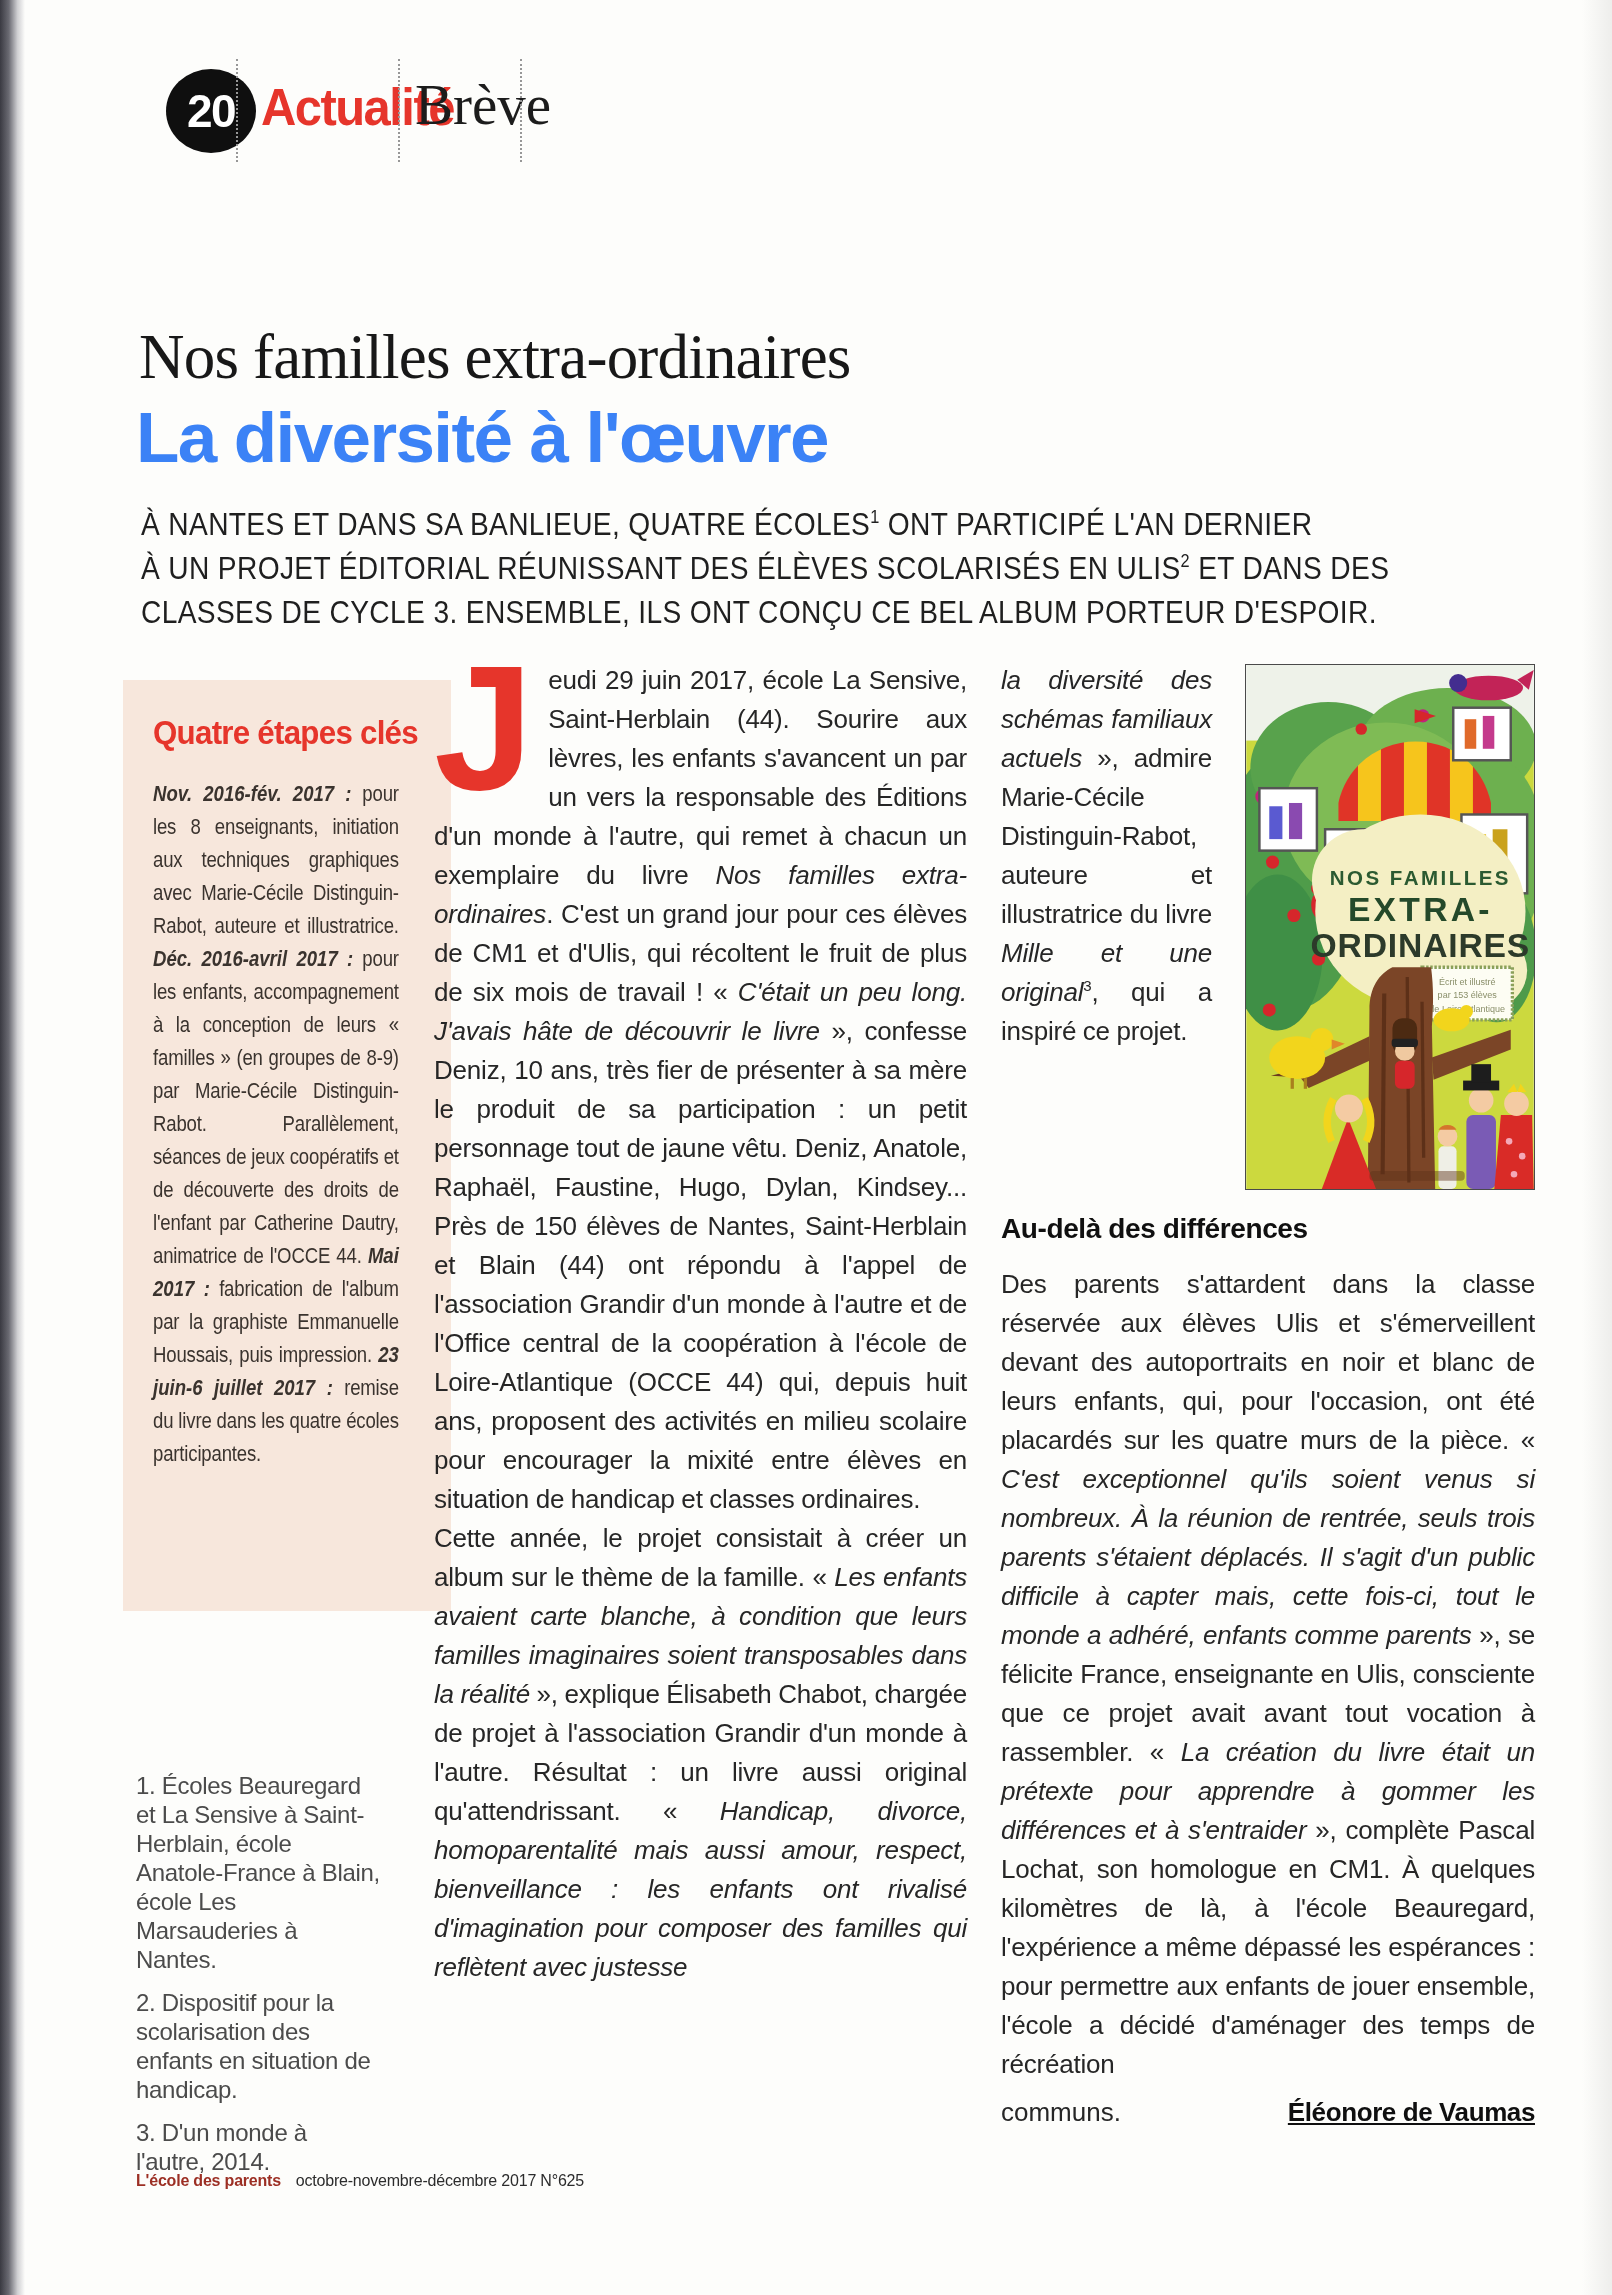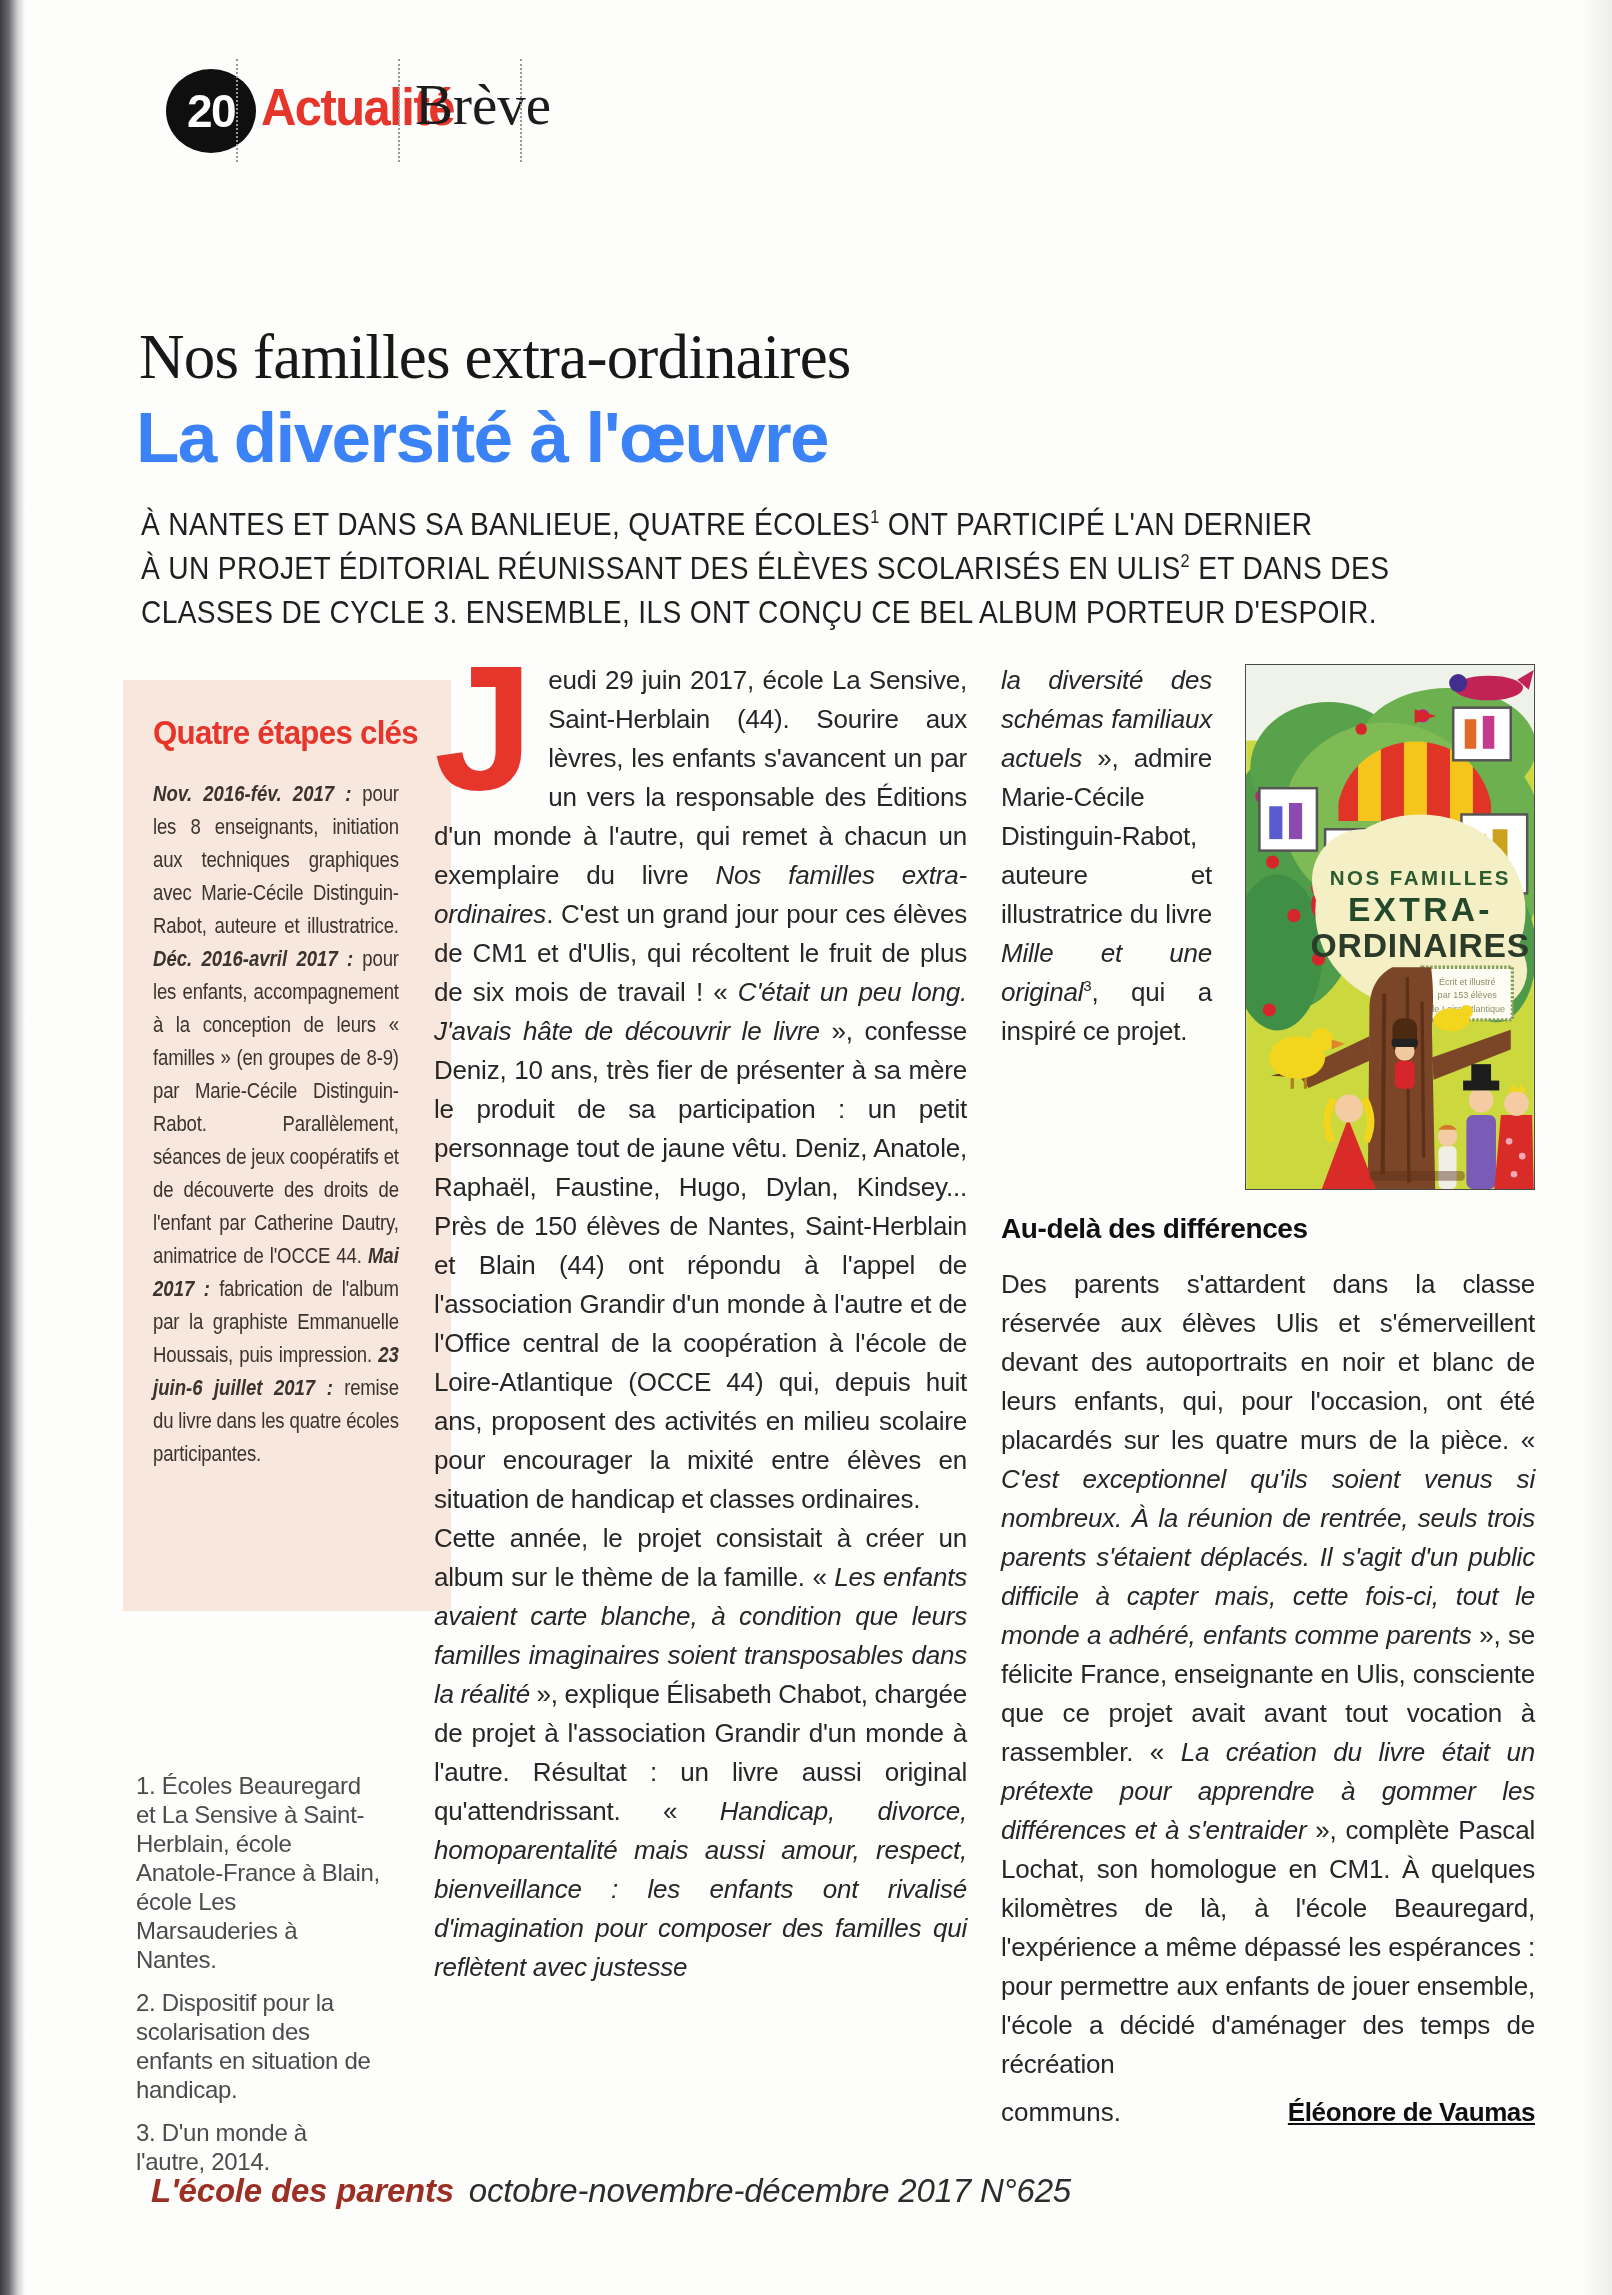--- a/index.html
+++ b/index.html
@@ -60,22 +60,22 @@
   .book-frame{float:right;width:290px;height:526px;margin:3.3px 0 23px 33px;
     border:1.6px solid #4a4a4a;background:#fff;box-sizing:border-box;}
   .book-frame svg{display:block;width:100%;height:100%;}
   .subhead{clear:both;font-size:28px;font-weight:bold;color:#101010;
     letter-spacing:-0.4px;margin:24.6px 0 19.7px 0;}
   .last-line{display:flex;justify-content:space-between;align-items:baseline;
     font-size:26px;line-height:39px;color:#262626;margin-top:9px;}
   .author{font-weight:bold;color:#0f0f0f;letter-spacing:-0.4px;text-decoration:underline;}
 
   
-  .footer{position:absolute;left:151px;top:2172px;display:flex;gap:14.8px;
-    align-items:baseline;font-size:33px;letter-spacing:-0.2px;font-style:italic;}
+  .footer{position:absolute;left:136px;top:2172px;display:flex;gap:14.8px;
+    align-items:baseline;font-size:16px;letter-spacing:-0.2px;}
   .footer-brand{font-weight:bold;color:#9c2f24;}
   .footer-issue{color:#2c2c2c;}
 </style>
 </head>
 <body>
 
 <div class="gutter-shadow"></div>
 <div class="right-edge"></div>
 
 <div class="page-badge">

